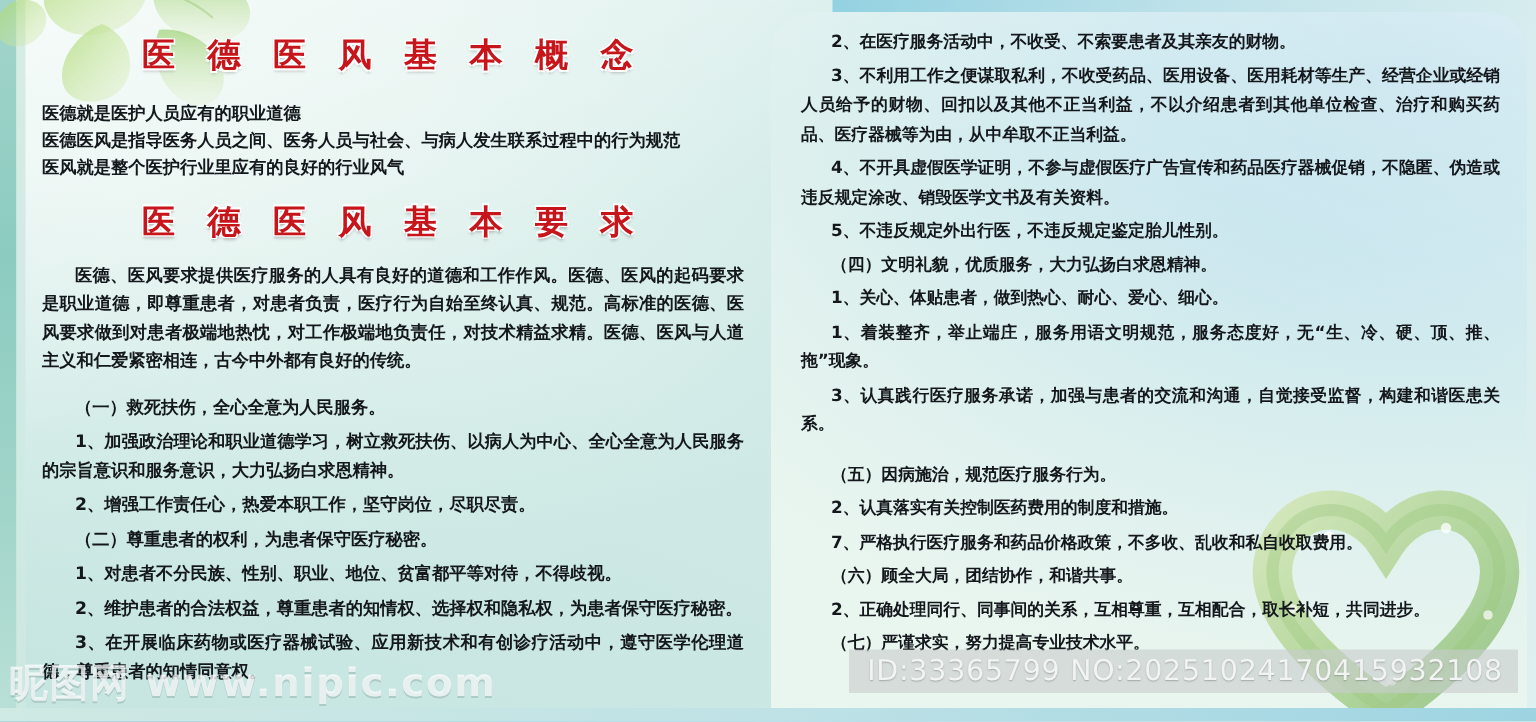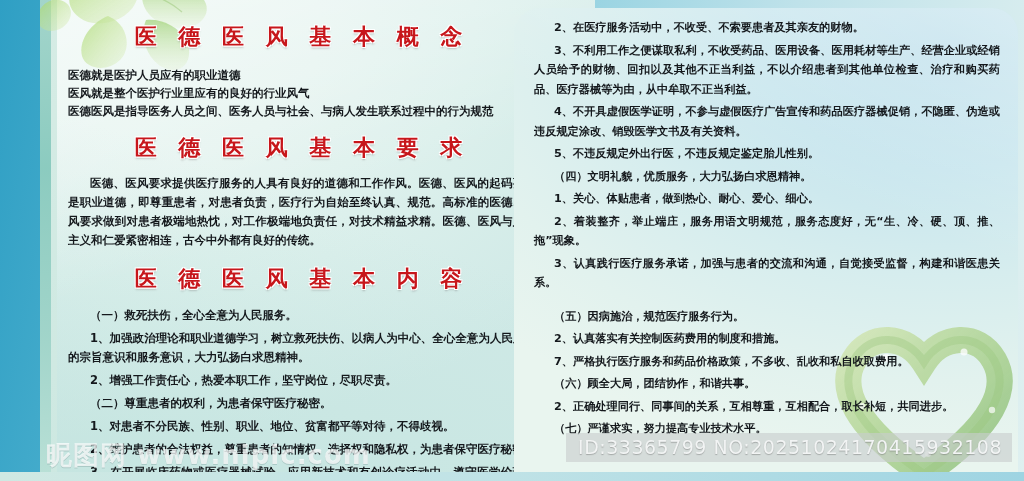--- a/index.html
+++ b/index.html
@@ -11,21 +11,20 @@
   .poster{
     position:relative;width:1024px;height:481px;overflow:hidden;
     background:linear-gradient(100deg,#2f9fc4 0%,#56b6d2 22%,#8fd0e0 48%,#bfe2ea 72%,#dff0f0 100%);
   }
   
   .panel-left{
     position:absolute;left:0;top:0;width:555px;height:481px;
     background:
       radial-gradient(110% 85% at 12% 6%, #e9f6f1 0%, #e4f3ef 35%, #dcf0ec 60%, #cfe9e6 100%);
     overflow:hidden;
-    margin-left:40px;
   }
   .left-edge-strip{
     position:absolute;left:0;top:0;width:11px;height:481px;
     background:linear-gradient(180deg,#9fd3c9,#87c9bd 35%,#9ed3c8 70%,#b9e0d6);
     opacity:.95;
   }
   .left-edge-strip2{
     position:absolute;left:11px;top:0;width:6px;height:481px;
     background:linear-gradient(180deg,#d6ece5,#cde8e1);
   }
@@ -129,29 +128,28 @@
       <path d="M74 34 C58 40 44 58 48 74 C52 88 74 90 86 78 C98 66 94 42 74 34 Z" fill="url(#lg1)"></path>
       <path d="M112 38 C104 58 116 84 136 88 C152 90 160 74 152 58 C144 44 126 36 112 38 Z" fill="url(#lg2)"></path>
       <path d="M18 18 C6 22 0 34 6 44 C14 54 32 48 36 36 C40 24 30 16 18 18 Z" fill="url(#lg1)"></path>
     </svg>
 
     <div class="left-body">
       <h1 class="heading" style="margin-top:22px;">医 德 医 风 基 本 概 念</h1>
 
       <div style="margin-top:14px;">
         <div class="lead-line">医德就是医护人员应有的职业道德</div>
+        <div class="lead-line">医德医风是指导医务人员之间、医务人员与社会、与病人发生联系过程中的行为规范</div>
         <div class="lead-line">医风就是整个医护行业里应有的良好的行业风气</div>
-        <div class="lead-line">医德医风是指导医务人员之间、医务人员与社会、与病人发生联系过程中的行为规范</div>
       </div>
 
       <h1 class="heading" style="margin-top:13px;">医 德 医 风 基 本 要 求</h1>
 
       <p class="para indent" style="margin:11px 0 0 0;">医德、医风要求提供医疗服务的人具有良好的道德和工作作风。医德、医风的起码要求是职业道德，即尊重患者，对患者负责，医疗行为自始至终认真、规范。高标准的医德、医风要求做到对患者极端地热忱，对工作极端地负责任，对技术精益求精。医德、医风与人道主义和仁爱紧密相连，古今中外都有良好的传统。</p>
 
-      <h1 class="heading" style="margin-top:14px;">医 德 医 风 基 本 内 容</h1>
 
       <div style="margin-top:12px;">
         <p class="para indent" style="margin:0 0 4px 0;">（一）救死扶伤，全心全意为人民服务。</p>
         <p class="para indent" style="margin:0 0 4px 0;">1、加强政治理论和职业道德学习，树立救死扶伤、以病人为中心、全心全意为人民服务的宗旨意识和服务意识，大力弘扬白求恩精神。</p>
         <p class="para indent" style="margin:0 0 4px 0;">2、增强工作责任心，热爱本职工作，坚守岗位，尽职尽责。</p>
         <p class="para indent" style="margin:0 0 4px 0;">（二）尊重患者的权利，为患者保守医疗秘密。</p>
         <p class="para indent" style="margin:0 0 4px 0;">1、对患者不分民族、性别、职业、地位、贫富都平等对待，不得歧视。</p>
         <p class="para indent" style="margin:0 0 4px 0;">2、维护患者的合法权益，尊重患者的知情权、选择权和隐私权，为患者保守医疗秘密。</p>
         <p class="para indent" style="margin:0 0 4px 0;">3、在开展临床药物或医疗器械试验、应用新技术和有创诊疗活动中，遵守医学伦理道德，尊重患者的知情同意权。</p>
 
@@ -181,21 +179,21 @@
       <circle cx="104" cy="140" r="3" fill="#ffffff" opacity=".7"></circle>
     </svg>
 
     <div class="right-body">
       <p class="rline indent" style="margin:0 0 3px 0;">2、在医疗服务活动中，不收受、不索要患者及其亲友的财物。</p>
       <p class="rline indent" style="margin:0 0 3px 0;">3、不利用工作之便谋取私利，不收受药品、医用设备、医用耗材等生产、经营企业或经销人员给予的财物、回扣以及其他不正当利益，不以介绍患者到其他单位检查、治疗和购买药品、医疗器械等为由，从中牟取不正当利益。</p>
       <p class="rline indent" style="margin:0 0 3px 0;">4、不开具虚假医学证明，不参与虚假医疗广告宣传和药品医疗器械促销，不隐匿、伪造或违反规定涂改、销毁医学文书及有关资料。</p>
       <p class="rline indent" style="margin:0 0 3px 0;">5、不违反规定外出行医，不违反规定鉴定胎儿性别。</p>
       <p class="rline indent" style="margin:0 0 3px 0;">（四）文明礼貌，优质服务，大力弘扬白求恩精神。</p>
       <p class="rline indent" style="margin:0 0 3px 0;">1、关心、体贴患者，做到热心、耐心、爱心、细心。</p>
-      <p class="rline indent" style="margin:0 0 3px 0;">2、着装整齐，举止端庄，服务用语文明规范，服务态度好，无“生、冷、硬、顶、推、拖”现象。</p>
+      <p class="rline indent" style="margin:0 0 3px 0;">1、着装整齐，举止端庄，服务用语文明规范，服务态度好，无“生、冷、硬、顶、推、拖”现象。</p>
       <p class="rline indent" style="margin:0 0 14px 0;">3、认真践行医疗服务承诺，加强与患者的交流和沟通，自觉接受监督，构建和谐医患关系。</p>
       <p class="rline indent" style="margin:0 0 3px 0;">（五）因病施治，规范医疗服务行为。</p>
       <p class="rline indent" style="margin:0 0 3px 0;">2、认真落实有关控制医药费用的制度和措施。</p>
       <p class="rline indent" style="margin:0 0 3px 0;">7、严格执行医疗服务和药品价格政策，不多收、乱收和私自收取费用。</p>
       <p class="rline indent" style="margin:0 0 3px 0;">（六）顾全大局，团结协作，和谐共事。</p>
       <p class="rline indent" style="margin:0 0 3px 0;">2、正确处理同行、同事间的关系，互相尊重，互相配合，取长补短，共同进步。</p>
       <p class="rline indent" style="margin:0 0 3px 0;">（七）严谨求实，努力提高专业技术水平。</p>
 
     </div>
 

